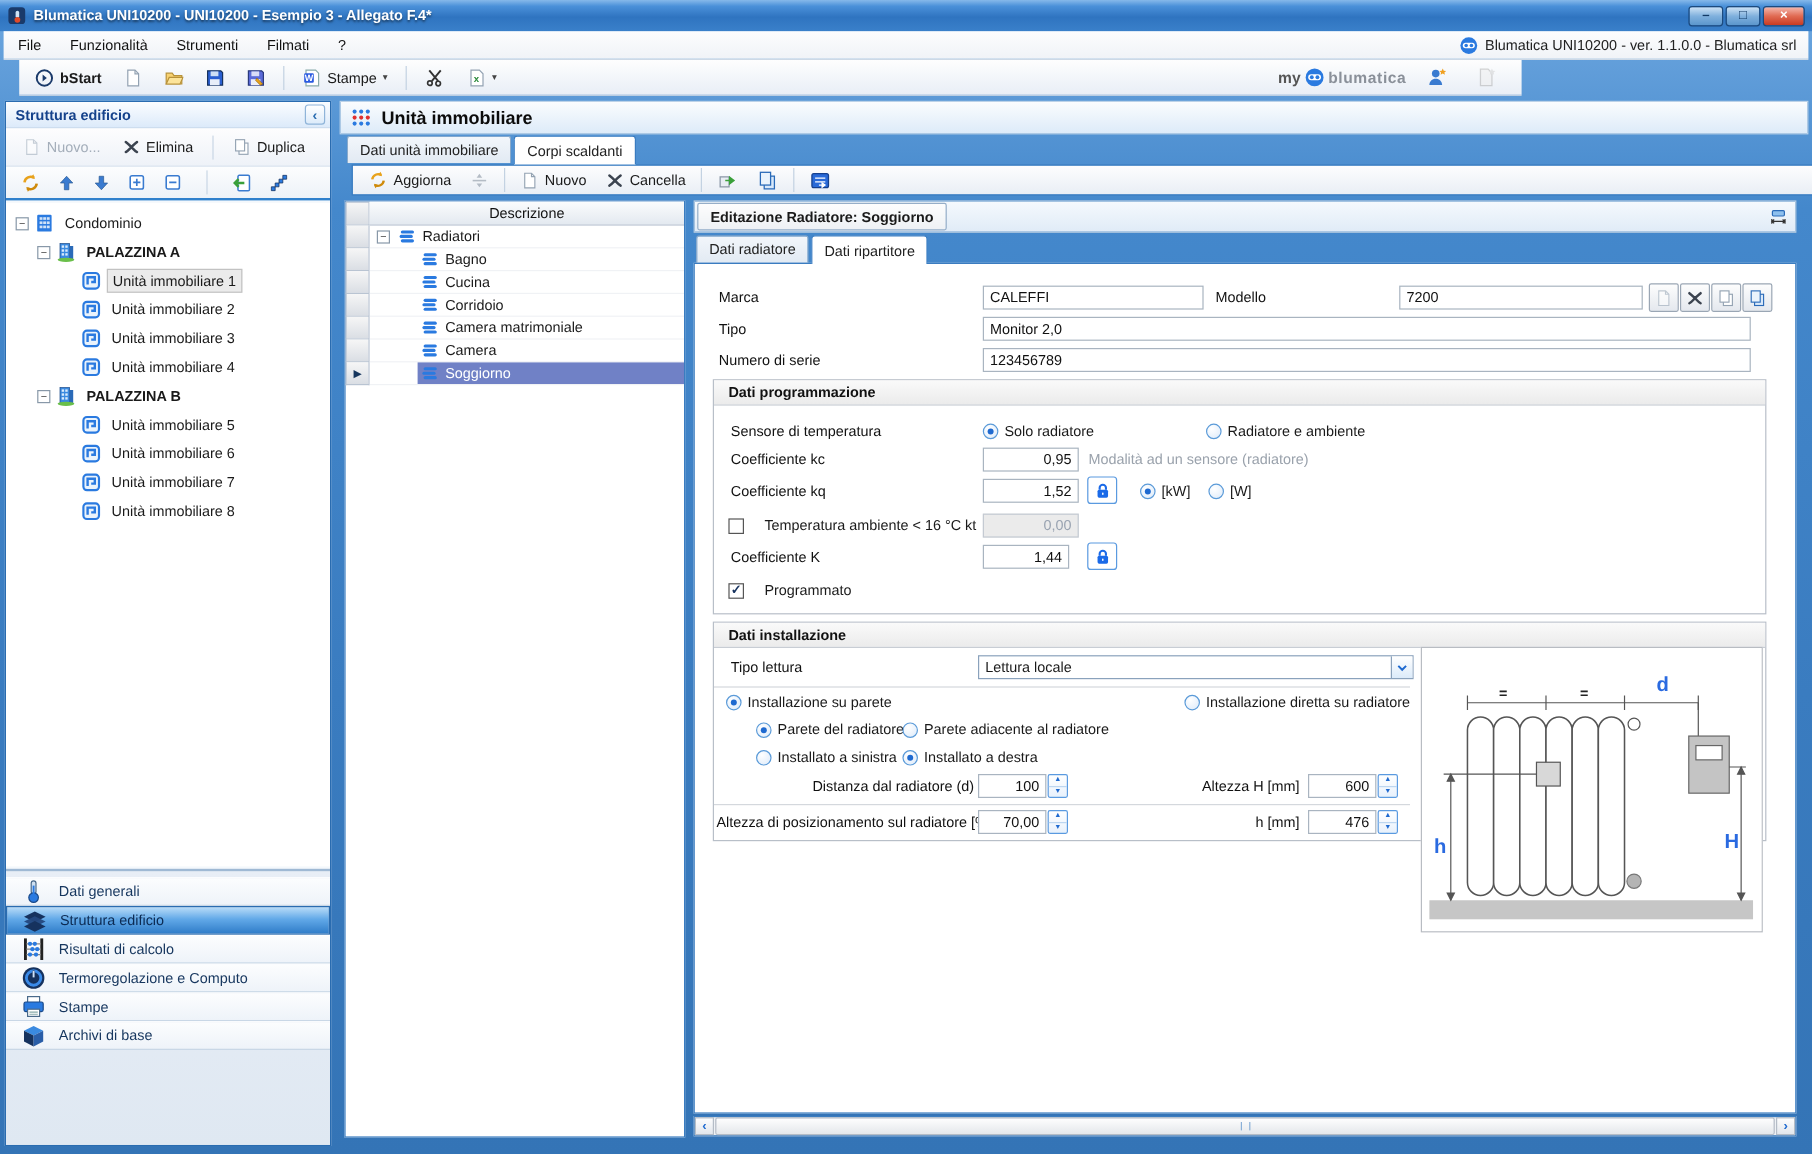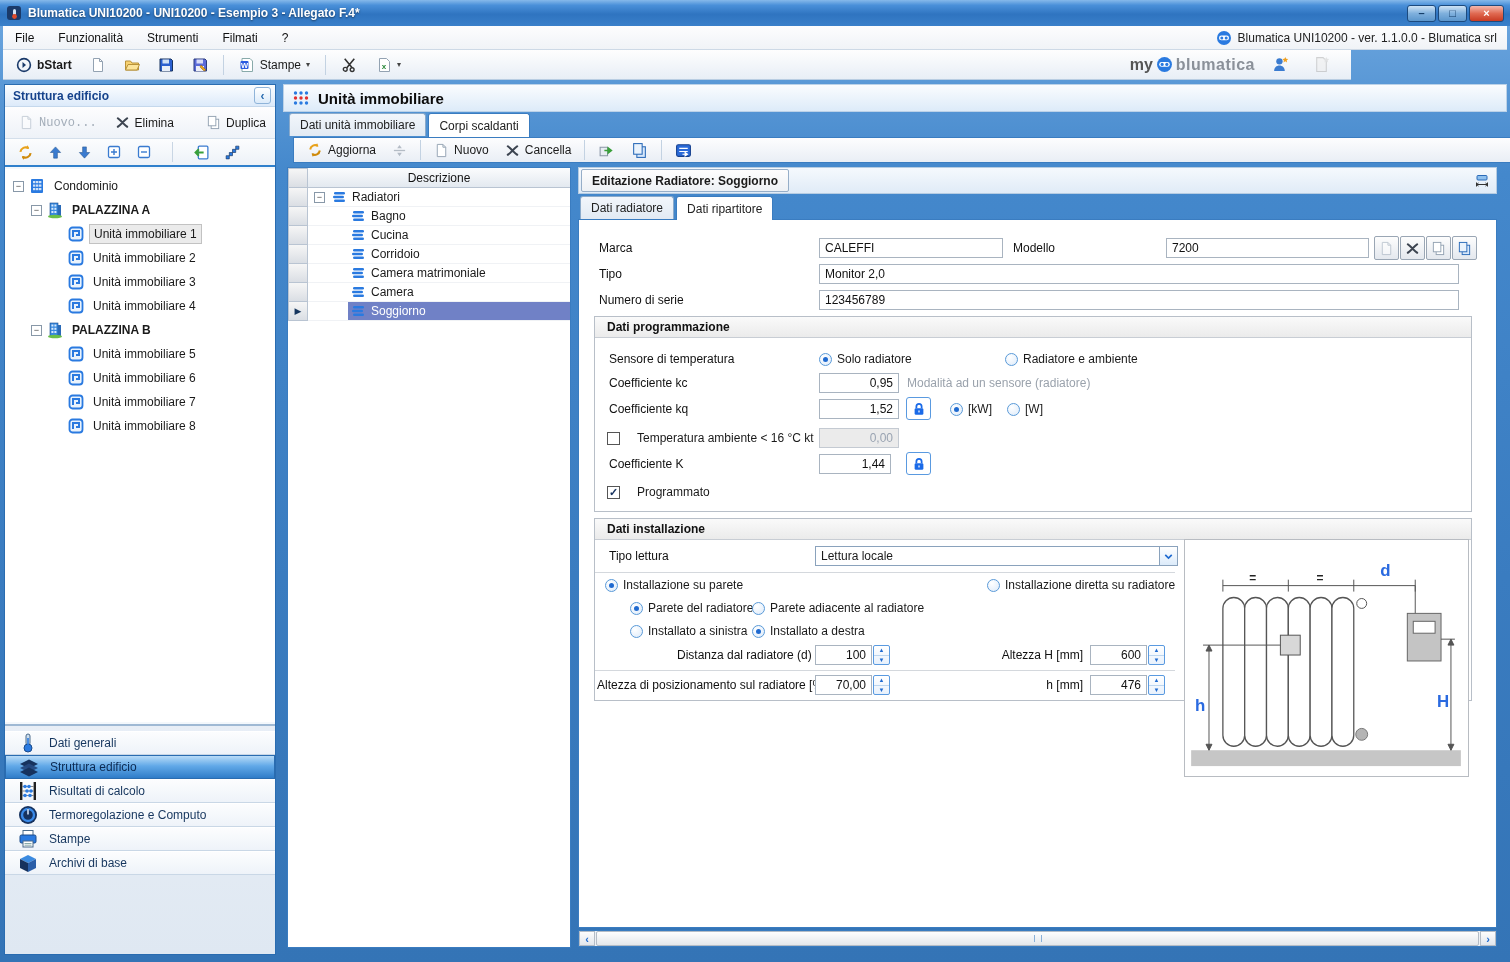--- a/index.html
+++ b/index.html
@@ -20,41 +20,41 @@
     display:flex;align-items:center;justify-content:center;font-size:11px;font-weight:bold;line-height:1;}
   .winbtn.close{width:35px;background:linear-gradient(180deg,#f4b8ae,#e06a52 50%,#c83a22);color:#fff;}
 
   
   .menubar{left:3px;top:26px;width:1504px;height:24px;display:flex;align-items:center;
     background:linear-gradient(180deg,#fdfdfe,#f0f3f7);border-bottom:1px solid #cdd9e6;}
   .menu-item{padding:0 12px;height:100%;display:flex;align-items:center;color:#111;}
   .menu-right{margin-left:auto;display:flex;align-items:center;gap:6px;padding-right:10px;color:#222;}
 
   
-  .toolbar{left:3px;top:50px;width:1348px;height:30px;display:flex;align-items:center;
+  .toolbar{left:16px;top:50px;width:1252px;height:30px;display:flex;align-items:center;
     background:linear-gradient(180deg,#fefefe,#e8eef6);border-bottom:1px solid #b9cde2;padding:0 6px;gap:4px;}
   .tbtn{height:24px;display:flex;align-items:center;gap:5px;padding:0 6px;border-radius:3px;border:1px solid transparent;}
   .tsep{width:1px;height:20px;background:#c3d2e2;margin:0 4px;}
   .caret{font-size:8px;color:#444;}
   .tool-right{margin-left:auto;display:flex;align-items:center;gap:10px;padding-right:8px;}
-  .mybrand{display:flex;align-items:center;gap:3px;font-weight:bold;font-size:16px;}
+  .mybrand{display:flex;align-items:center;gap:3px;font-weight:bold;font-size:13px;}
   .mybrand .my{color:#555;}
   .mybrand .blu{color:#8a9099;letter-spacing:.5px;}
 
   
   .sidebar{left:4px;top:84px;width:272px;height:871px;background:#f4f8fc;border:1px solid #2a6cb0;}
   .sb-header{height:22px;display:flex;align-items:center;padding:0 4px 0 8px;
     background:linear-gradient(180deg,#fbfdff,#dceafa);border-bottom:1px solid #c5d8ec;}
   .sb-header .sb-title{font-weight:bold;color:#15428b;flex:1;}
   .sb-collapse{width:17px;height:17px;border:1px solid #8fb4d9;border-radius:3px;background:linear-gradient(180deg,#fff,#dcebfa);
     color:#2a6cb0;font-weight:bold;display:flex;align-items:center;justify-content:center;}
   .sb-actions{height:32px;display:flex;align-items:center;gap:2px;padding:0 6px;
     background:linear-gradient(180deg,#fdfdfe,#eef2f8);border-bottom:1px solid #d4dfeb;}
   .sb-act{display:flex;align-items:center;gap:5px;padding:3px 8px;border-radius:3px;}
-  .sb-act.disabled{color:#a4aeba;font-family:Liberation Mono, monospace;}
+  .sb-act.disabled{color:#a4aeba;}
   .vsep{width:1px;height:20px;background:#c9d6e4;margin:0 6px;}
   .sb-icons{height:28px;display:flex;align-items:center;gap:14px;padding:0 12px;
     background:linear-gradient(180deg,#fcfdfe,#edf2f8);border-bottom:2px solid #2f80cc;}
   .sb-tree{position:absolute;top:84px;left:0;right:0;bottom:232px;background:#fff;overflow:hidden;padding-top:5px;}
   .t-row{height:24px;display:flex;align-items:center;gap:4px;}
   .t-row .lbl{padding:2px 4px;white-space:nowrap;}
   .t-row.bold .lbl{font-weight:bold;}
   .t-row .lbl.hl{background:#ebebeb;border:1px solid #c2c2c2;}
   .expander{width:11px;height:11px;border:1px solid #8898a8;background:#fff;color:#444;
     font-size:9px;line-height:9px;text-align:center;flex:none;}

